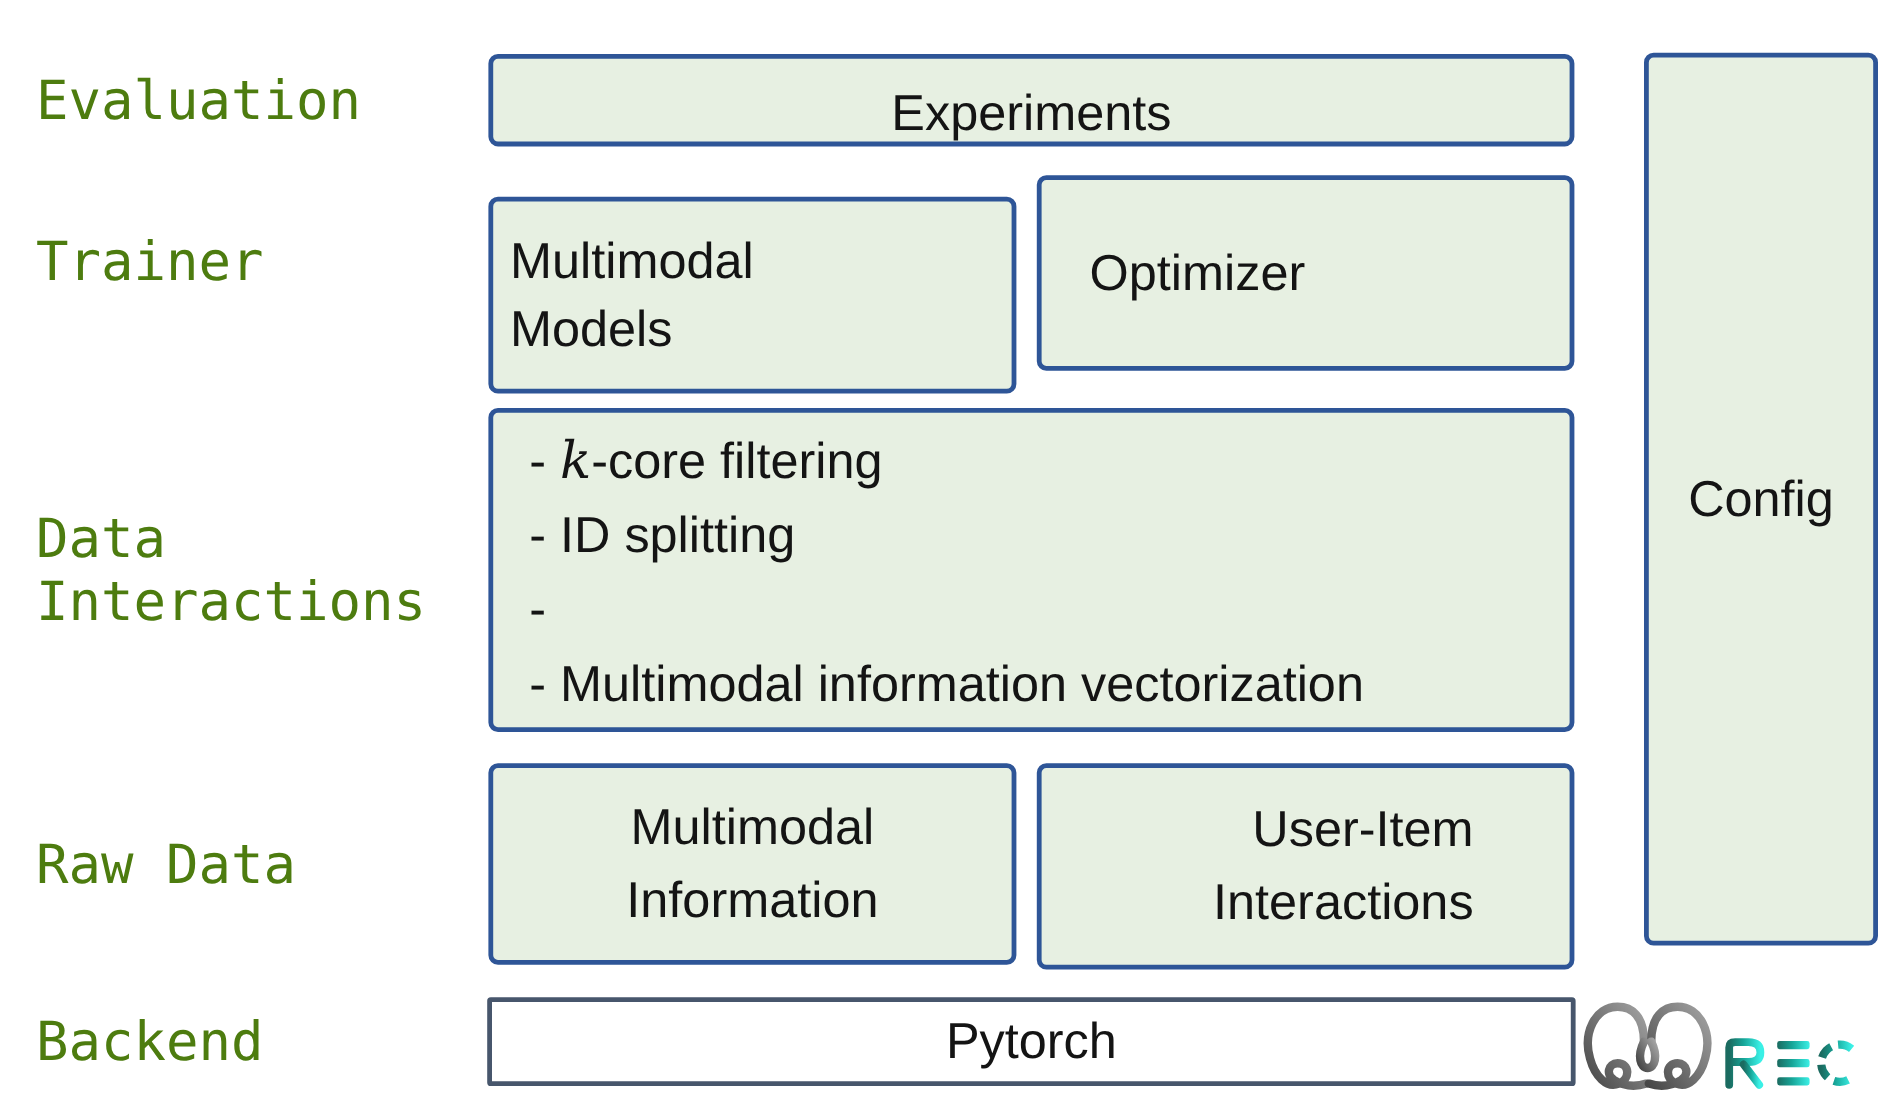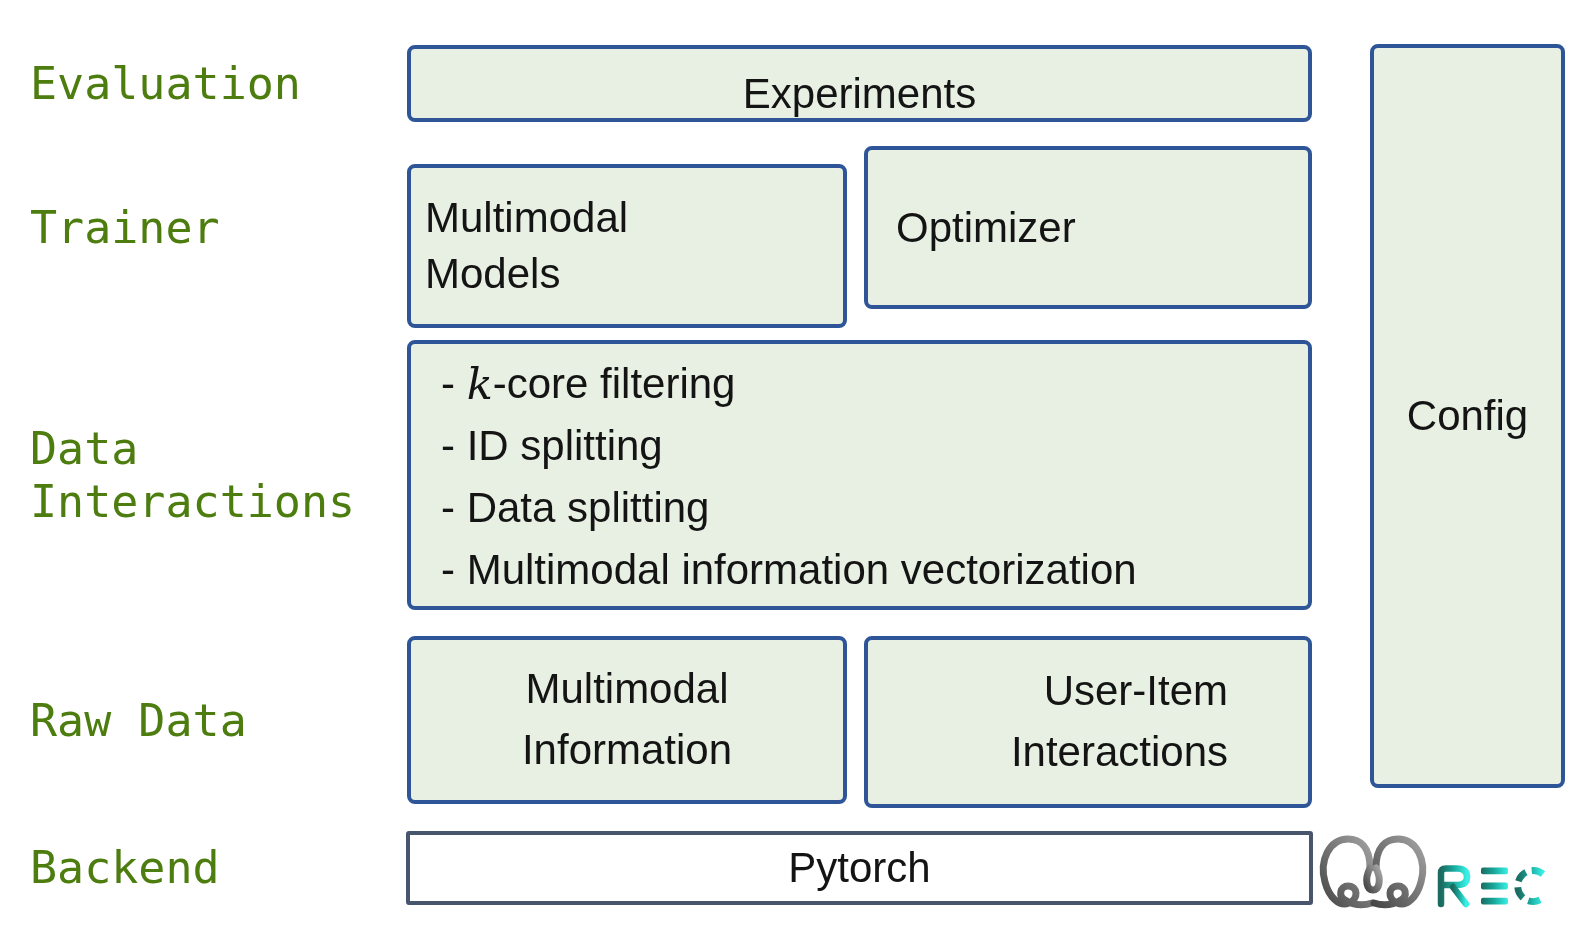--- a/index.html
+++ b/index.html
@@ -8,35 +8,35 @@
     position:relative;width:1579px;height:931px;background:#ffffff;
     font-family:"Liberation Sans",sans-serif;color:#141414;overflow:hidden;
   }
   
   .side-label{
     position:absolute;left:30px;display:flex;align-items:center;
     font-family:"DejaVu Sans Mono","Liberation Mono",monospace;
     font-size:45px;line-height:1.18;color:#4d7c0f;white-space:normal;
   }
   #lbl-evaluation{top:45px;height:77px;}
-  #lbl-trainer{top:146px;height:163px;}
+  #lbl-trainer{top:136px;height:163px;}
   #lbl-encapsulation{top:340px;height:270px;width:380px;}
   #lbl-rawdata{top:636px;height:170px;}
   #lbl-backend{top:831px;height:74px;}
 
   
   .gbox{
     position:absolute;box-sizing:border-box;
     background:#e7f0e2;border:4px solid #2e5597;border-radius:8px;
     display:flex;align-items:center;font-size:42px;color:#141414;
   }
   #box-experiments{left:407px;top:45px;width:905px;height:77px;justify-content:center;align-items:flex-end;}
   #box-mmmodels{left:407px;top:164px;width:440px;height:164px;padding-left:14px;}
   #box-mmmodels .wrap{display:block;width:250px;line-height:1.33;}
-  #box-optimizer{left:864px;top:146px;width:448px;height:163px;padding-left:28px;}
+  #box-optimizer{left:864px;top:146px;width:448px;height:163px;padding-left:40px;}
   #box-encapsulation{left:407px;top:340px;width:905px;height:270px;display:block;padding:9px 0 0 30px;}
   .enc-line{height:62px;display:flex;align-items:center;font-size:42px;}
   .enc-line span{white-space:pre;}
   .math-k{font-family:"DejaVu Serif","Liberation Serif",serif;font-style:italic;font-size:43px;white-space:pre;}
   #box-mminfo{left:407px;top:636px;width:440px;height:168px;justify-content:center;text-align:center;}
   #box-mminfo .wrap{display:block;width:280px;line-height:1.45;}
   #box-useritem{left:864px;top:636px;width:448px;height:172px;justify-content:center;text-align:right;}
   #box-useritem .wrap{display:block;width:280px;line-height:1.45;}
   #box-pytorch{left:406px;top:831px;width:907px;height:74px;justify-content:center;
     background:#ffffff;border-color:#47566c;border-radius:3px;}
@@ -84,21 +84,20 @@
       <span>- </span>
         <i class="math-k">k</i>
         <span>-core filtering</span>
     </div>
     <div class="enc-line">
       <span>- </span>
         <span>ID splitting</span>
     </div>
     <div class="enc-line">
       <span>- </span>
-        <span>Data splitting</span>
     </div>
     <div class="enc-line">
       <span>- </span>
         <span>Multimodal information vectorization</span>
     </div>
   </div>
 
   <div class="gbox" id="box-mminfo">
     <span class="wrap">Multimodal Information</span>
   </div>

